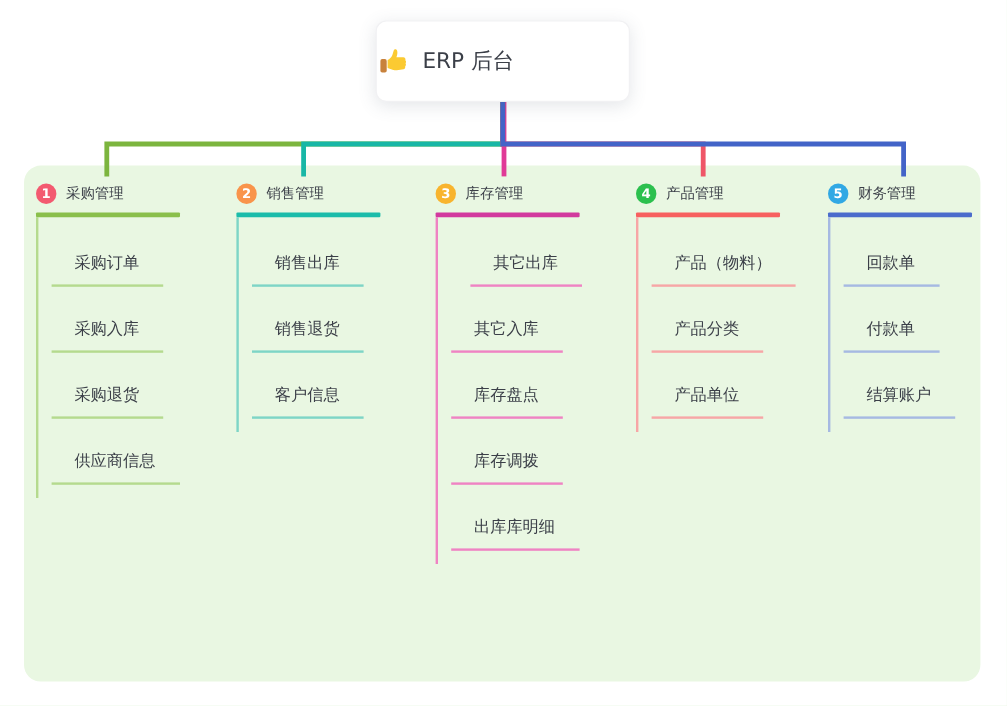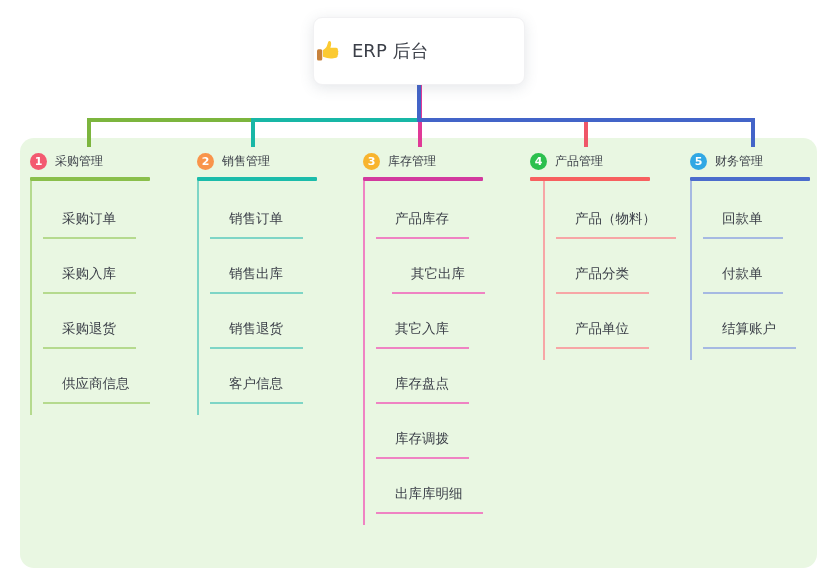--- a/index.html
+++ b/index.html
@@ -83,50 +83,48 @@
     </ul>
 </div>
 
 <div class="branch-col" data-branch="1">
   <div class="branch-title">
     <span class="badge" style="background: rgb(249, 148, 75);">2</span>
     <span class="t">销售管理</span>
   </div>
   <div class="title-line" style="background: rgb(27, 188, 170);"></div>
   <ul class="children" style="border-left-color: rgb(126, 213, 198);">
-      <li style="border-bottom-color: rgb(126, 213, 198);">销售订单</li>
       <li style="border-bottom-color: rgb(126, 213, 198);">销售出库</li>
       <li style="border-bottom-color: rgb(126, 213, 198);">销售退货</li>
       <li style="border-bottom-color: rgb(126, 213, 198);">客户信息</li>
     </ul>
 </div>
 
 <div class="branch-col" data-branch="2">
   <div class="branch-title">
     <span class="badge" style="background: rgb(248, 180, 46);">3</span>
     <span class="t">库存管理</span>
   </div>
   <div class="title-line" style="background: rgb(210, 58, 158);"></div>
   <ul class="children" style="border-left-color: rgb(239, 131, 195);">
-      <li style="border-bottom-color: rgb(239, 131, 195);">产品库存</li>
       <li style="border-bottom-color: rgb(239, 131, 195); margin-left: 16px;">其它出库</li>
       <li style="border-bottom-color: rgb(239, 131, 195);">其它入库</li>
       <li style="border-bottom-color: rgb(239, 131, 195);">库存盘点</li>
       <li style="border-bottom-color: rgb(239, 131, 195);">库存调拨</li>
       <li style="border-bottom-color: rgb(239, 131, 195);">出库库明细</li>
     </ul>
 </div>
 
 <div class="branch-col" data-branch="3">
   <div class="branch-title">
     <span class="badge" style="background: rgb(44, 192, 78);">4</span>
     <span class="t">产品管理</span>
   </div>
   <div class="title-line" style="background: rgb(247, 96, 95);"></div>
-  <ul class="children" style="border-left-color: rgb(247, 166, 166); margin-left: 13px;">
+  <ul class="children" style="border-left-color: rgb(247, 166, 166);">
       <li style="border-bottom-color: rgb(247, 166, 166);">产品（物料）</li>
       <li style="border-bottom-color: rgb(247, 166, 166);">产品分类</li>
       <li style="border-bottom-color: rgb(247, 166, 166);">产品单位</li>
     </ul>
 </div>
 
 <div class="branch-col" data-branch="4">
   <div class="branch-title">
     <span class="badge" style="background: rgb(49, 168, 228);">5</span>
     <span class="t">财务管理</span>

